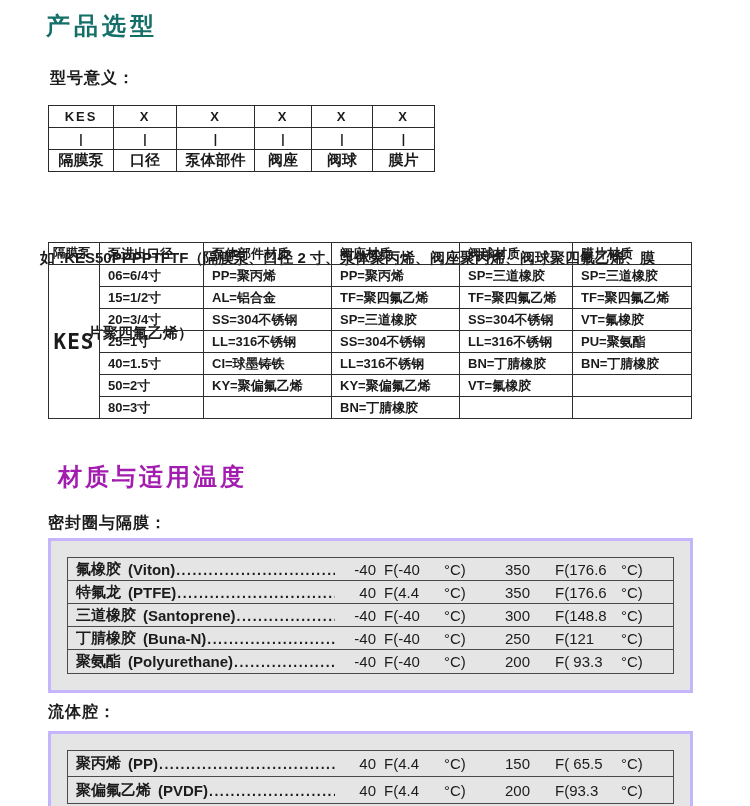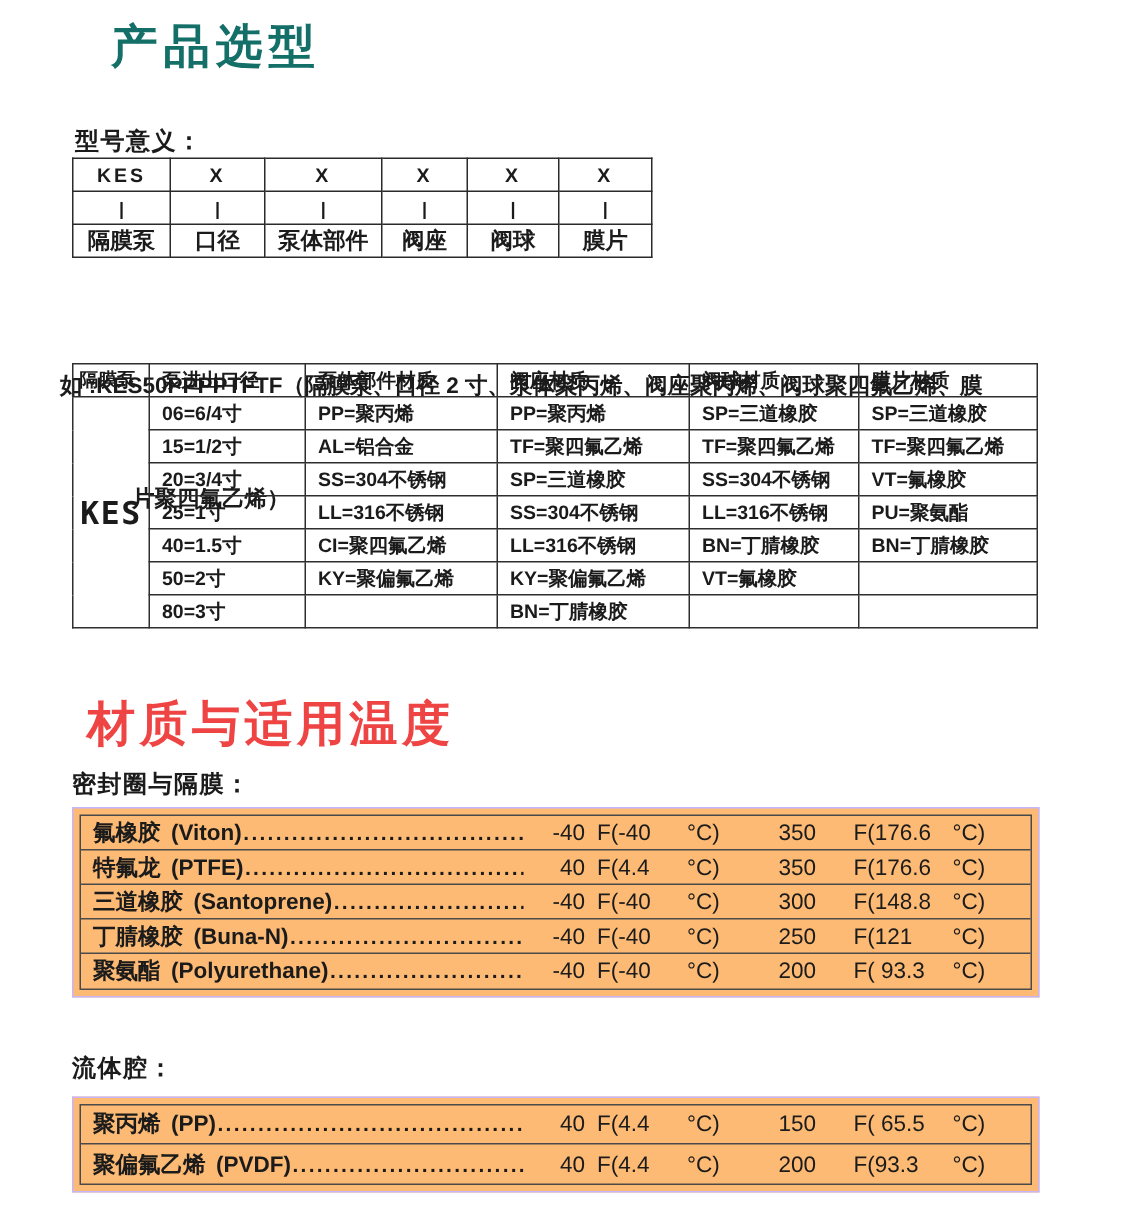--- a/index.html
+++ b/index.html
@@ -7,29 +7,29 @@
   body {
     width:750px; height:806px; position:relative;
     font-family:"Liberation Sans","DejaVu Sans",sans-serif;
     color:#1b1b1b;
   }
   .page { position:absolute; inset:0; background:#fff; }
 
   
   .h1 {
     position:absolute; left:46px; top:10px;
-    font-size:31px; font-weight:bold; letter-spacing:4px; color:#136F68;margin-left:28px;
+    font-size:24px; font-weight:bold; letter-spacing:4px; color:#136F68;
   }
   .h2 {
     position:absolute; left:58px; top:461px;
-    font-size:32px; font-weight:bold; letter-spacing:3px; color:#ef4444;
+    font-size:24px; font-weight:bold; letter-spacing:3px; color:#a21caf;
   }
 
   .lbl { position:absolute; font-size:16px; font-weight:bold; letter-spacing:1px; color:#1b1b1b; }
-  .model-lbl { left:50px; top:84px; }
+  .model-lbl { left:50px; top:68px; }
   .seal-lbl  { left:48px; top:513px; }
   .fluid-lbl { left:48px; top:702px; }
 
   
   .model-table {
     position:absolute; left:48px; top:105px; width:386px;
     border-collapse:collapse; table-layout:fixed;
   }
   .model-table td {
     border:1.5px solid #2a2a2a; text-align:center; vertical-align:middle;
@@ -55,21 +55,21 @@
   }
   .spec-table th:first-child { padding-left:4px; font-size:12.5px; }
   .spec-table td.series {
     font-size:21px; text-align:center; padding:0; letter-spacing:1px;
     font-family:"DejaVu Sans Mono","Liberation Mono",monospace;
   }
 
   
   .temp-table {
     position:absolute; left:48px; width:645px;
-    border:1px solid #c4b5fd; padding:4px; background:#fdba74;
+    border:3px solid #c4b5fd; padding:16px; background:#e5e5e5;
   }
   .seal-table  { top:538px; }
   .fluid-table { top:731px; }
   .temp-table .inner { border:1px solid #4a4a4a; }
   .trow {
     display:flex; align-items:center; height:23px;
     padding:0 10px 0 8px; border-bottom:1px solid #4a4a4a;
     font-size:15px; white-space:pre;
   }
   .fluid-table .trow { height:26px; }
@@ -183,21 +183,21 @@
         </tr>
         <tr>
           <td>25=1寸</td>
           <td>LL=316不锈钢</td>
           <td>SS=304不锈钢</td>
           <td>LL=316不锈钢</td>
           <td>PU=聚氨酯</td>
         </tr>
         <tr>
           <td>40=1.5寸</td>
-          <td>CI=聚四氟乙烯</td>
+          <td>CI=球墨铸铁</td>
           <td>LL=316不锈钢</td>
           <td>BN=丁腈橡胶</td>
           <td>BN=丁腈橡胶</td>
         </tr>
         <tr>
           <td>50=2寸</td>
           <td>KY=聚偏氟乙烯</td>
           <td>KY=聚偏氟乙烯</td>
           <td>VT=氟橡胶</td>
           <td></td>

